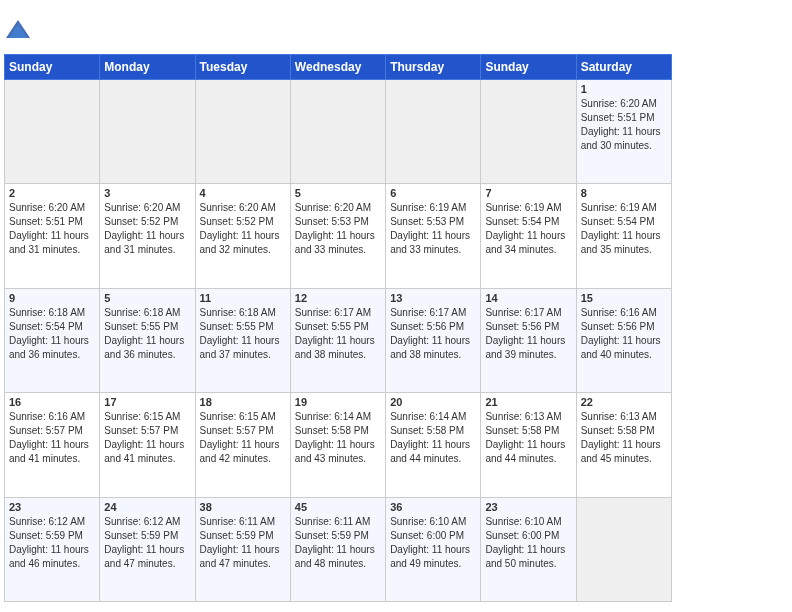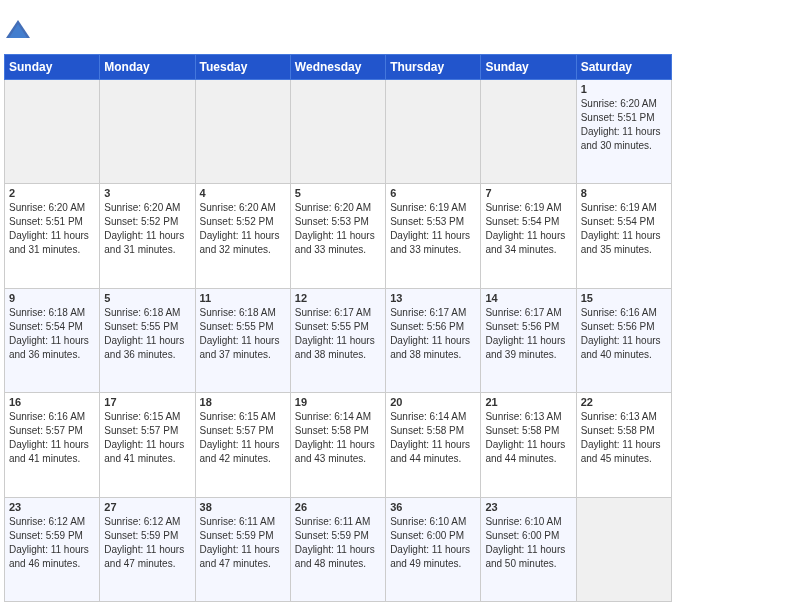--- a/index.html
+++ b/index.html
@@ -187,25 +187,25 @@
           <td><span class="day-num">20</span>
         <span class="day-info">Sunrise: 6:14 AM<br>Sunset: 5:58 PM<br>Daylight: 11 hours and 44 minutes.</span></td>
           <td><span class="day-num">21</span>
         <span class="day-info">Sunrise: 6:13 AM<br>Sunset: 5:58 PM<br>Daylight: 11 hours and 44 minutes.</span></td>
           <td><span class="day-num">22</span>
         <span class="day-info">Sunrise: 6:13 AM<br>Sunset: 5:58 PM<br>Daylight: 11 hours and 45 minutes.</span></td>
         </tr>
         <tr>
           <td><span class="day-num">23</span>
         <span class="day-info">Sunrise: 6:12 AM<br>Sunset: 5:59 PM<br>Daylight: 11 hours and 46 minutes.</span></td>
-          <td><span class="day-num">27</span>
+          <td><span class="day-num">24</span>
         <span class="day-info">Sunrise: 6:12 AM<br>Sunset: 5:59 PM<br>Daylight: 11 hours and 47 minutes.</span></td>
           <td><span class="day-num">38</span>
         <span class="day-info">Sunrise: 6:11 AM<br>Sunset: 5:59 PM<br>Daylight: 11 hours and 47 minutes.</span></td>
-          <td><span class="day-num">26</span>
+          <td><span class="day-num">45</span>
         <span class="day-info">Sunrise: 6:11 AM<br>Sunset: 5:59 PM<br>Daylight: 11 hours and 48 minutes.</span></td>
           <td><span class="day-num">36</span>
         <span class="day-info">Sunrise: 6:10 AM<br>Sunset: 6:00 PM<br>Daylight: 11 hours and 49 minutes.</span></td>
           <td><span class="day-num">23</span>
         <span class="day-info">Sunrise: 6:10 AM<br>Sunset: 6:00 PM<br>Daylight: 11 hours and 50 minutes.</span></td>
           <td class="empty-cell"></td>
         </tr>
       </tbody>
   </table>
 </div>

